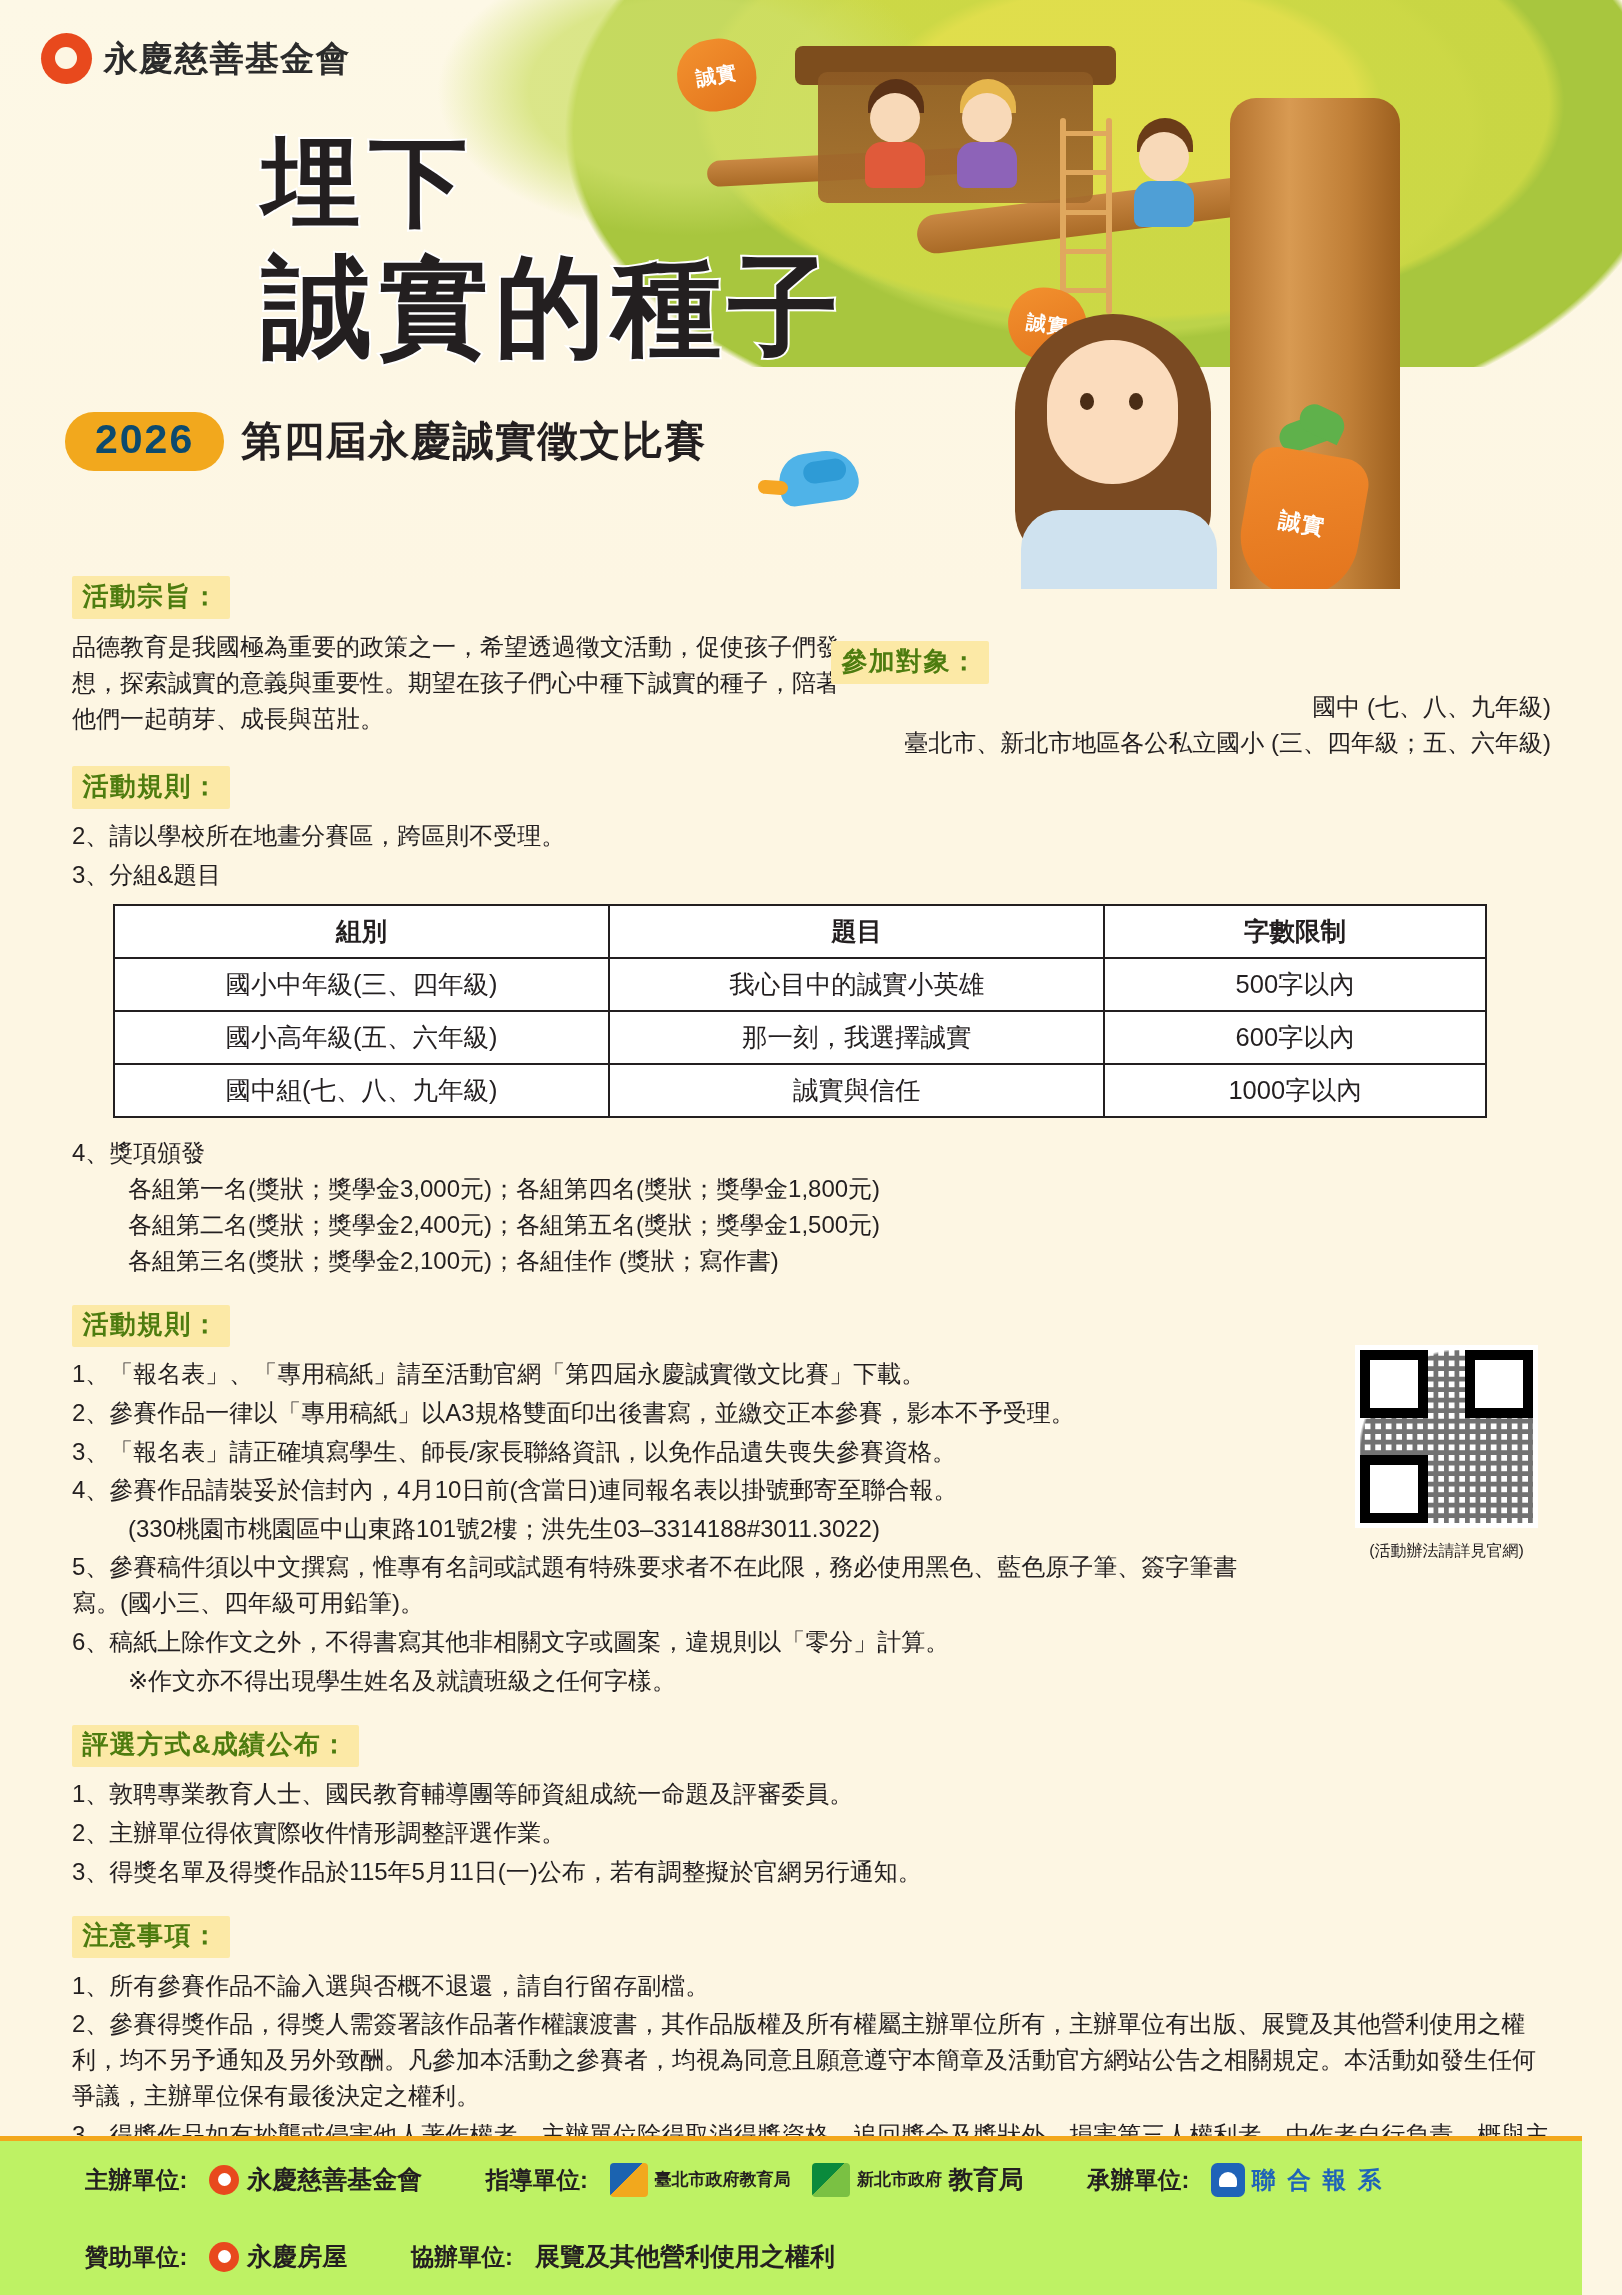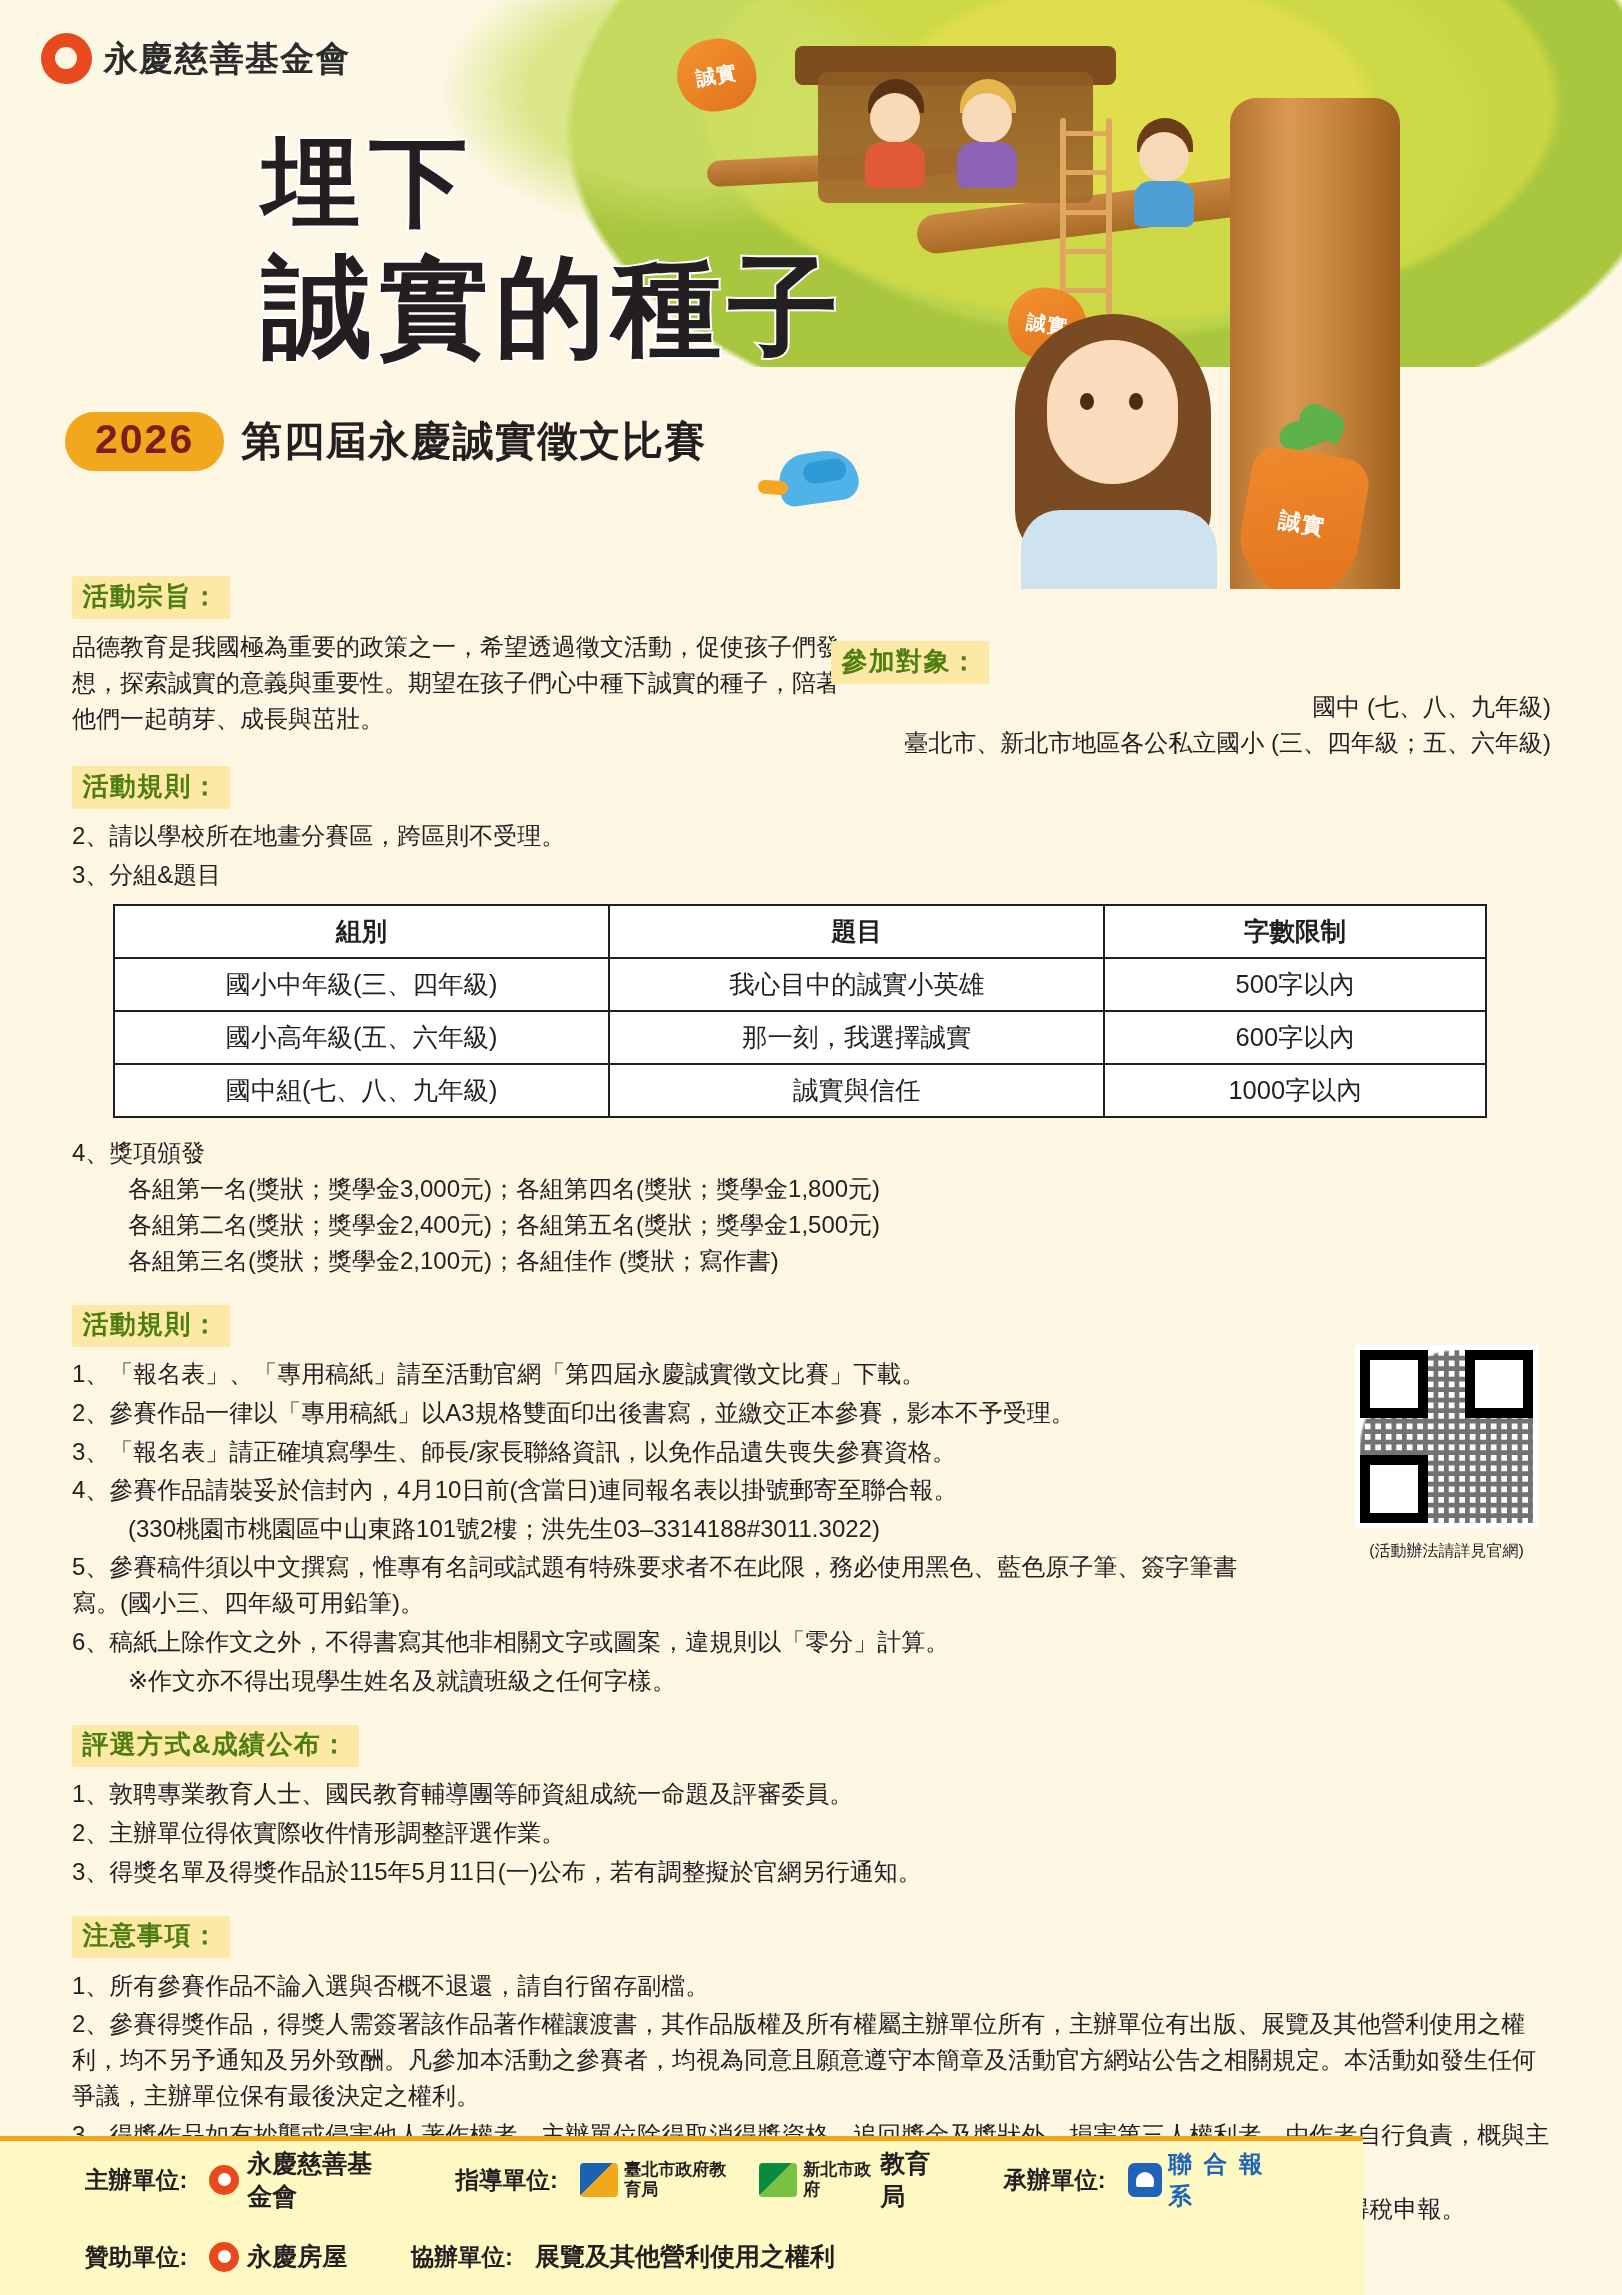--- a/index.html
+++ b/index.html
@@ -124,21 +124,21 @@
   .headline .l1{
     font-size:98px;font-weight:bold;color:#231f20;letter-spacing:9.2px;
     -webkit-text-stroke:3.9px #fff; paint-order:stroke fill;
   }
   .headline .l2{
     font-size:110px;font-weight:bold;color:#231f20;letter-spacing:6.5px;margin-top:-15.7px;
     -webkit-text-stroke:3.9px #fff; paint-order:stroke fill;
   }
   .subline{position:absolute;left:65px;top:412px;display:flex;align-items:center;gap:17px;}
   .year-pill{
-    background:#f2a81d;color:#7f1d1d;font-size:41px;font-weight:bold;
+    background:#f2a81d;color:#0c4a6e;font-size:41px;font-weight:bold;
     border-radius:29px;padding:3.9px 30px 7.9px;letter-spacing:2px;
   }
   .sub-title{font-size:41px;font-weight:bold;color:#231f20;letter-spacing:1.3px;}
 
   
   .content{position:absolute;left:0;top:576px;width:1623px;}
   .sec-head{
     display:inline-block;background:#fce9a6;color:#4d7c0f;
     font-size:26px;font-weight:bold;letter-spacing:1.3px;
     padding:2.6px 10.5px 5.2px;margin:0 0 6.5px 0;border-radius:2px;
@@ -185,22 +185,22 @@
       repeating-linear-gradient(0deg,#000 0 5.2px,transparent 5.2px 10.5px);
     background-size:10.5px 10.5px;
     opacity:.55;
     -webkit-mask-image:radial-gradient(circle at 60% 60%, #000 0 70%, transparent 72%);
     mask-image:radial-gradient(circle at 60% 60%, #000 0 70%, transparent 72%);
   }
   .qr-cap{font-size:16px;margin-top:13px;}
 
   
   .footer{
-    position:absolute;left:0;bottom:0;width:1363px;height:154px;
-    background:#fef9c3;border-top:5.2px solid #f2a81d;
+    position:absolute;left:0;bottom:0;width:1582px;height:154px;
+    background:#bef264;border-top:5.2px solid #f2a81d;
   }
   .footer-row{display:flex;align-items:center;gap:22px;padding:0 85px;height:77px;}
   .f-label{font-size:23.6px;font-weight:bold;white-space:nowrap;}
   .f-logo{display:flex;align-items:center;gap:7.9px;}
   .f-mark{width:30px;height:30px;border-radius:50%;background:#e8491d;position:relative;flex:none;}
   .f-mark:after{content:"";position:absolute;left:8.5px;top:8.5px;width:13px;height:13px;border-radius:50%;background:#fff;}
   .f-name{font-size:25px;font-weight:bold;}
   .gov{display:flex;align-items:center;gap:6.5px;}
   .gov-mark{width:38px;height:34px;background:linear-gradient(135deg,#1b63b0 45%,#f2a81d 45%);border-radius:3.9px;flex:none;}
   .gov-txt{font-size:17px;line-height:1.15;font-weight:bold;}

